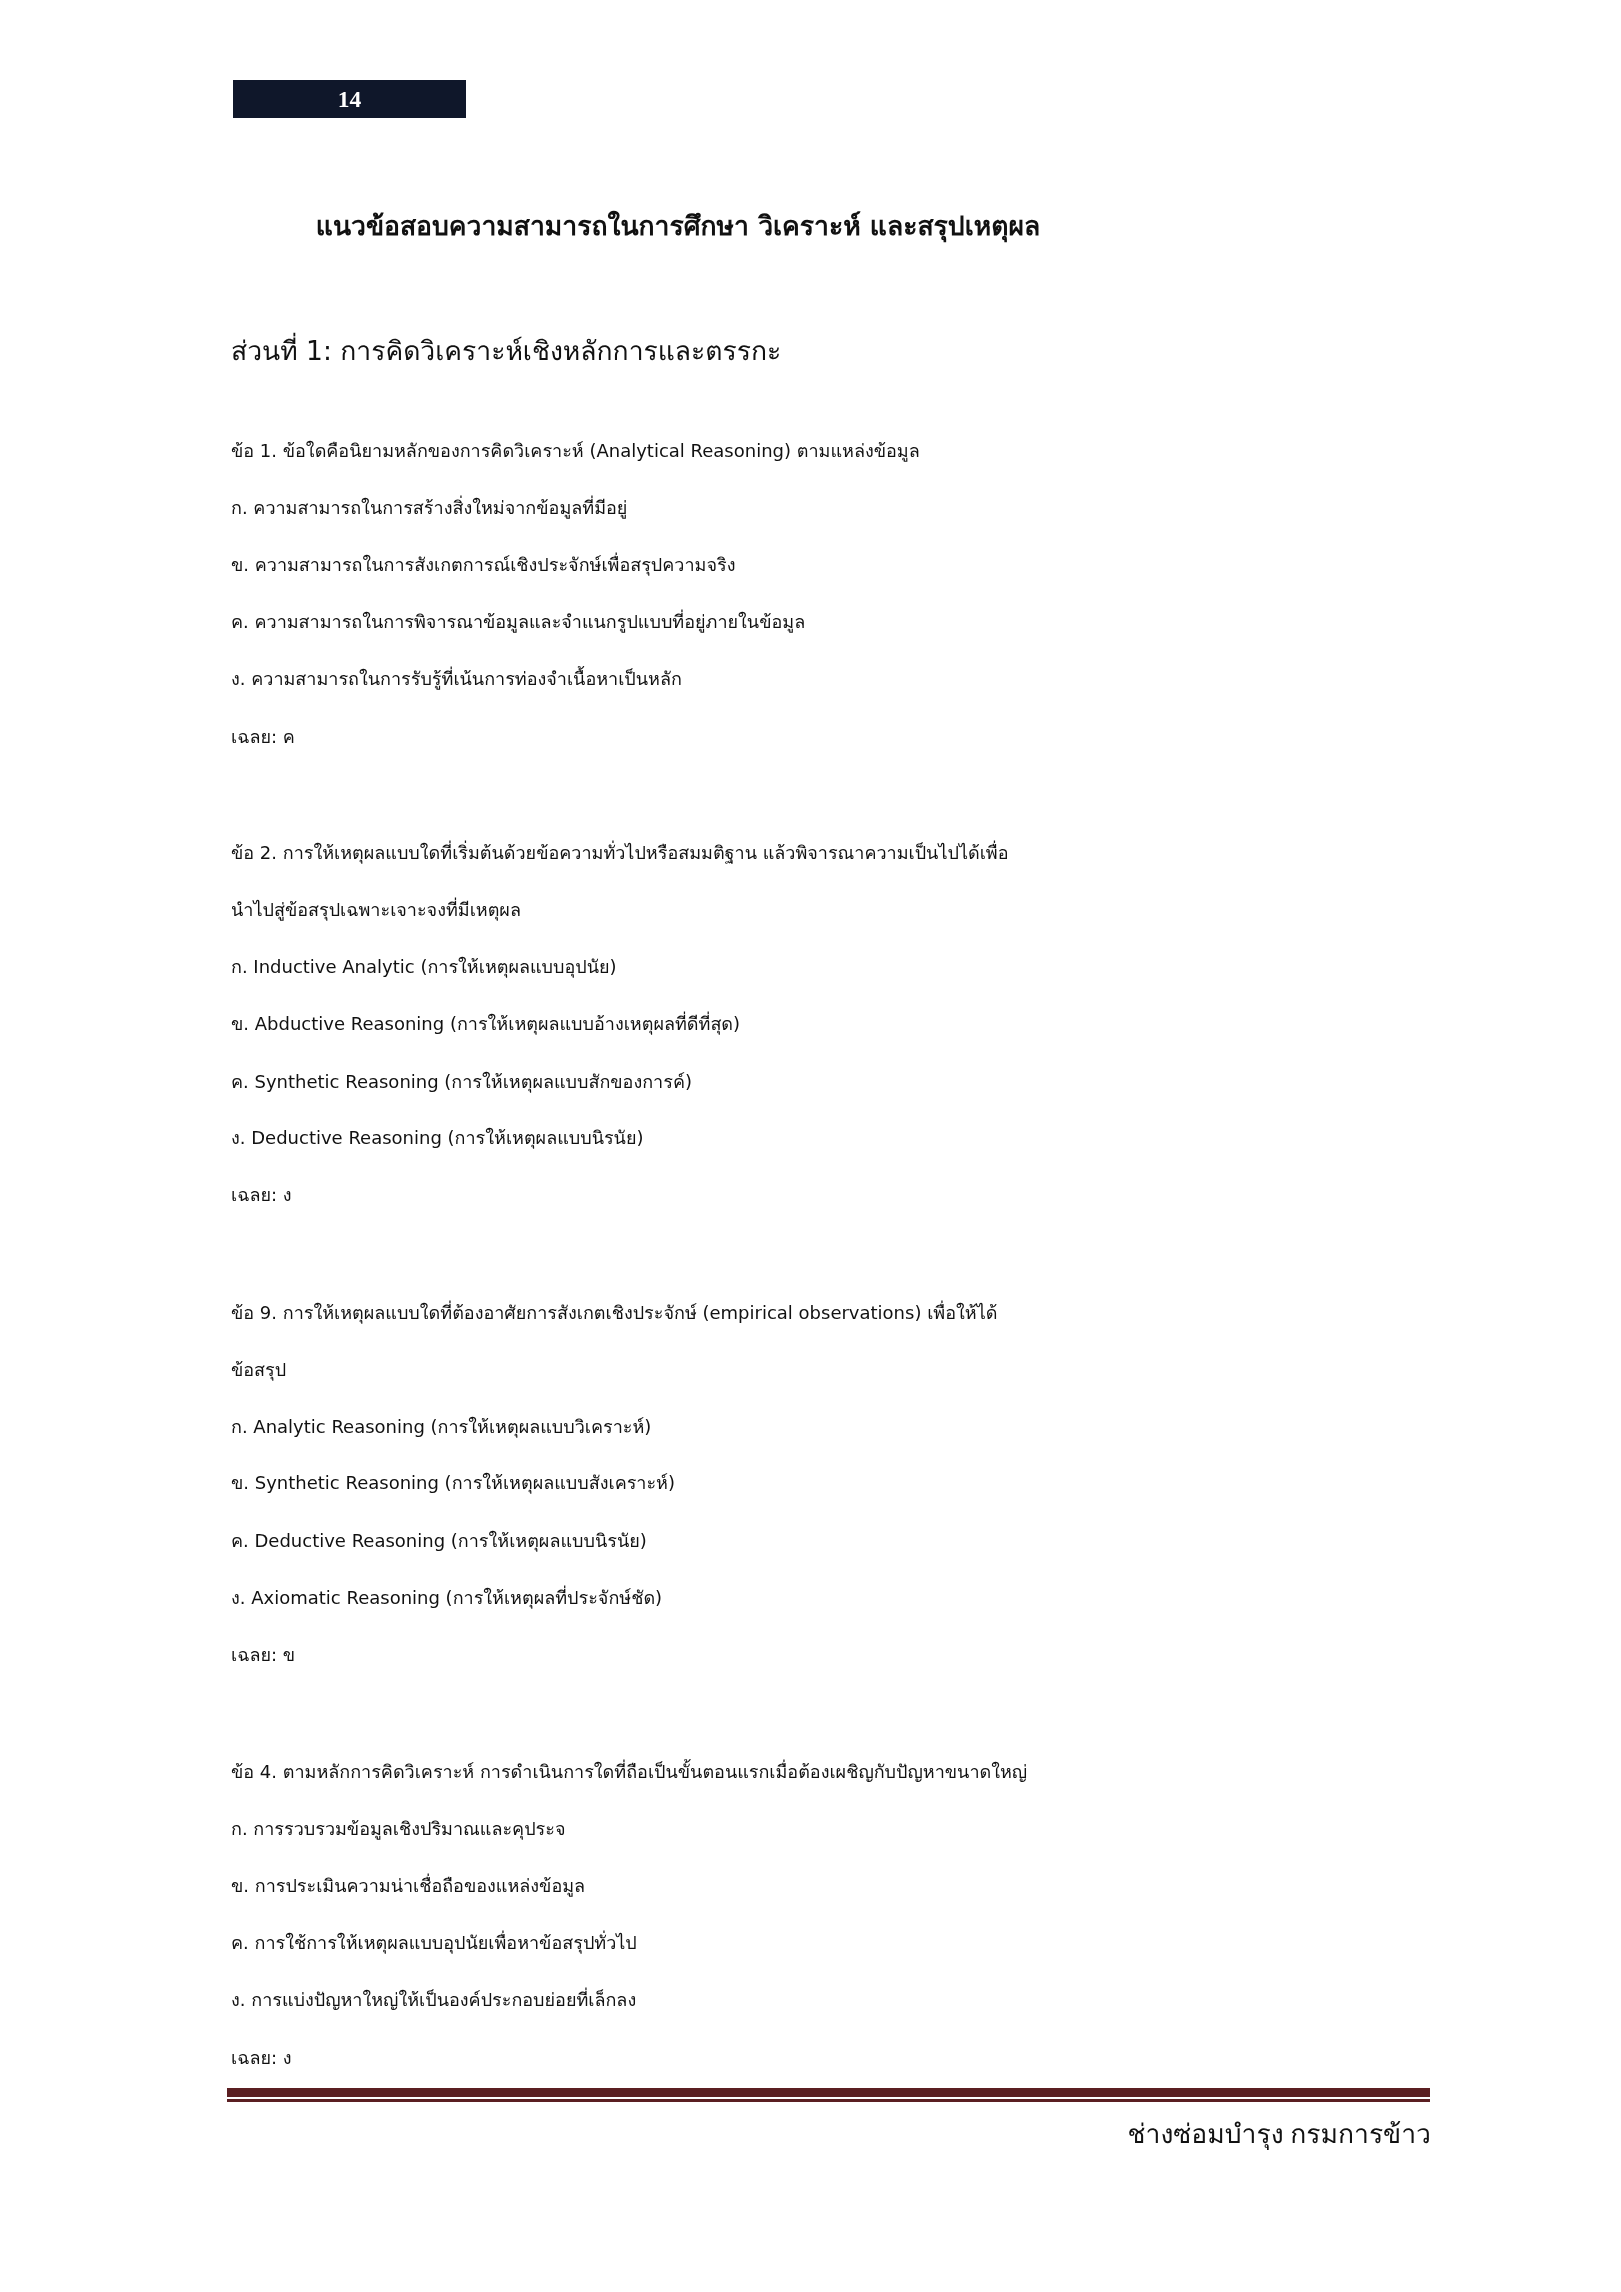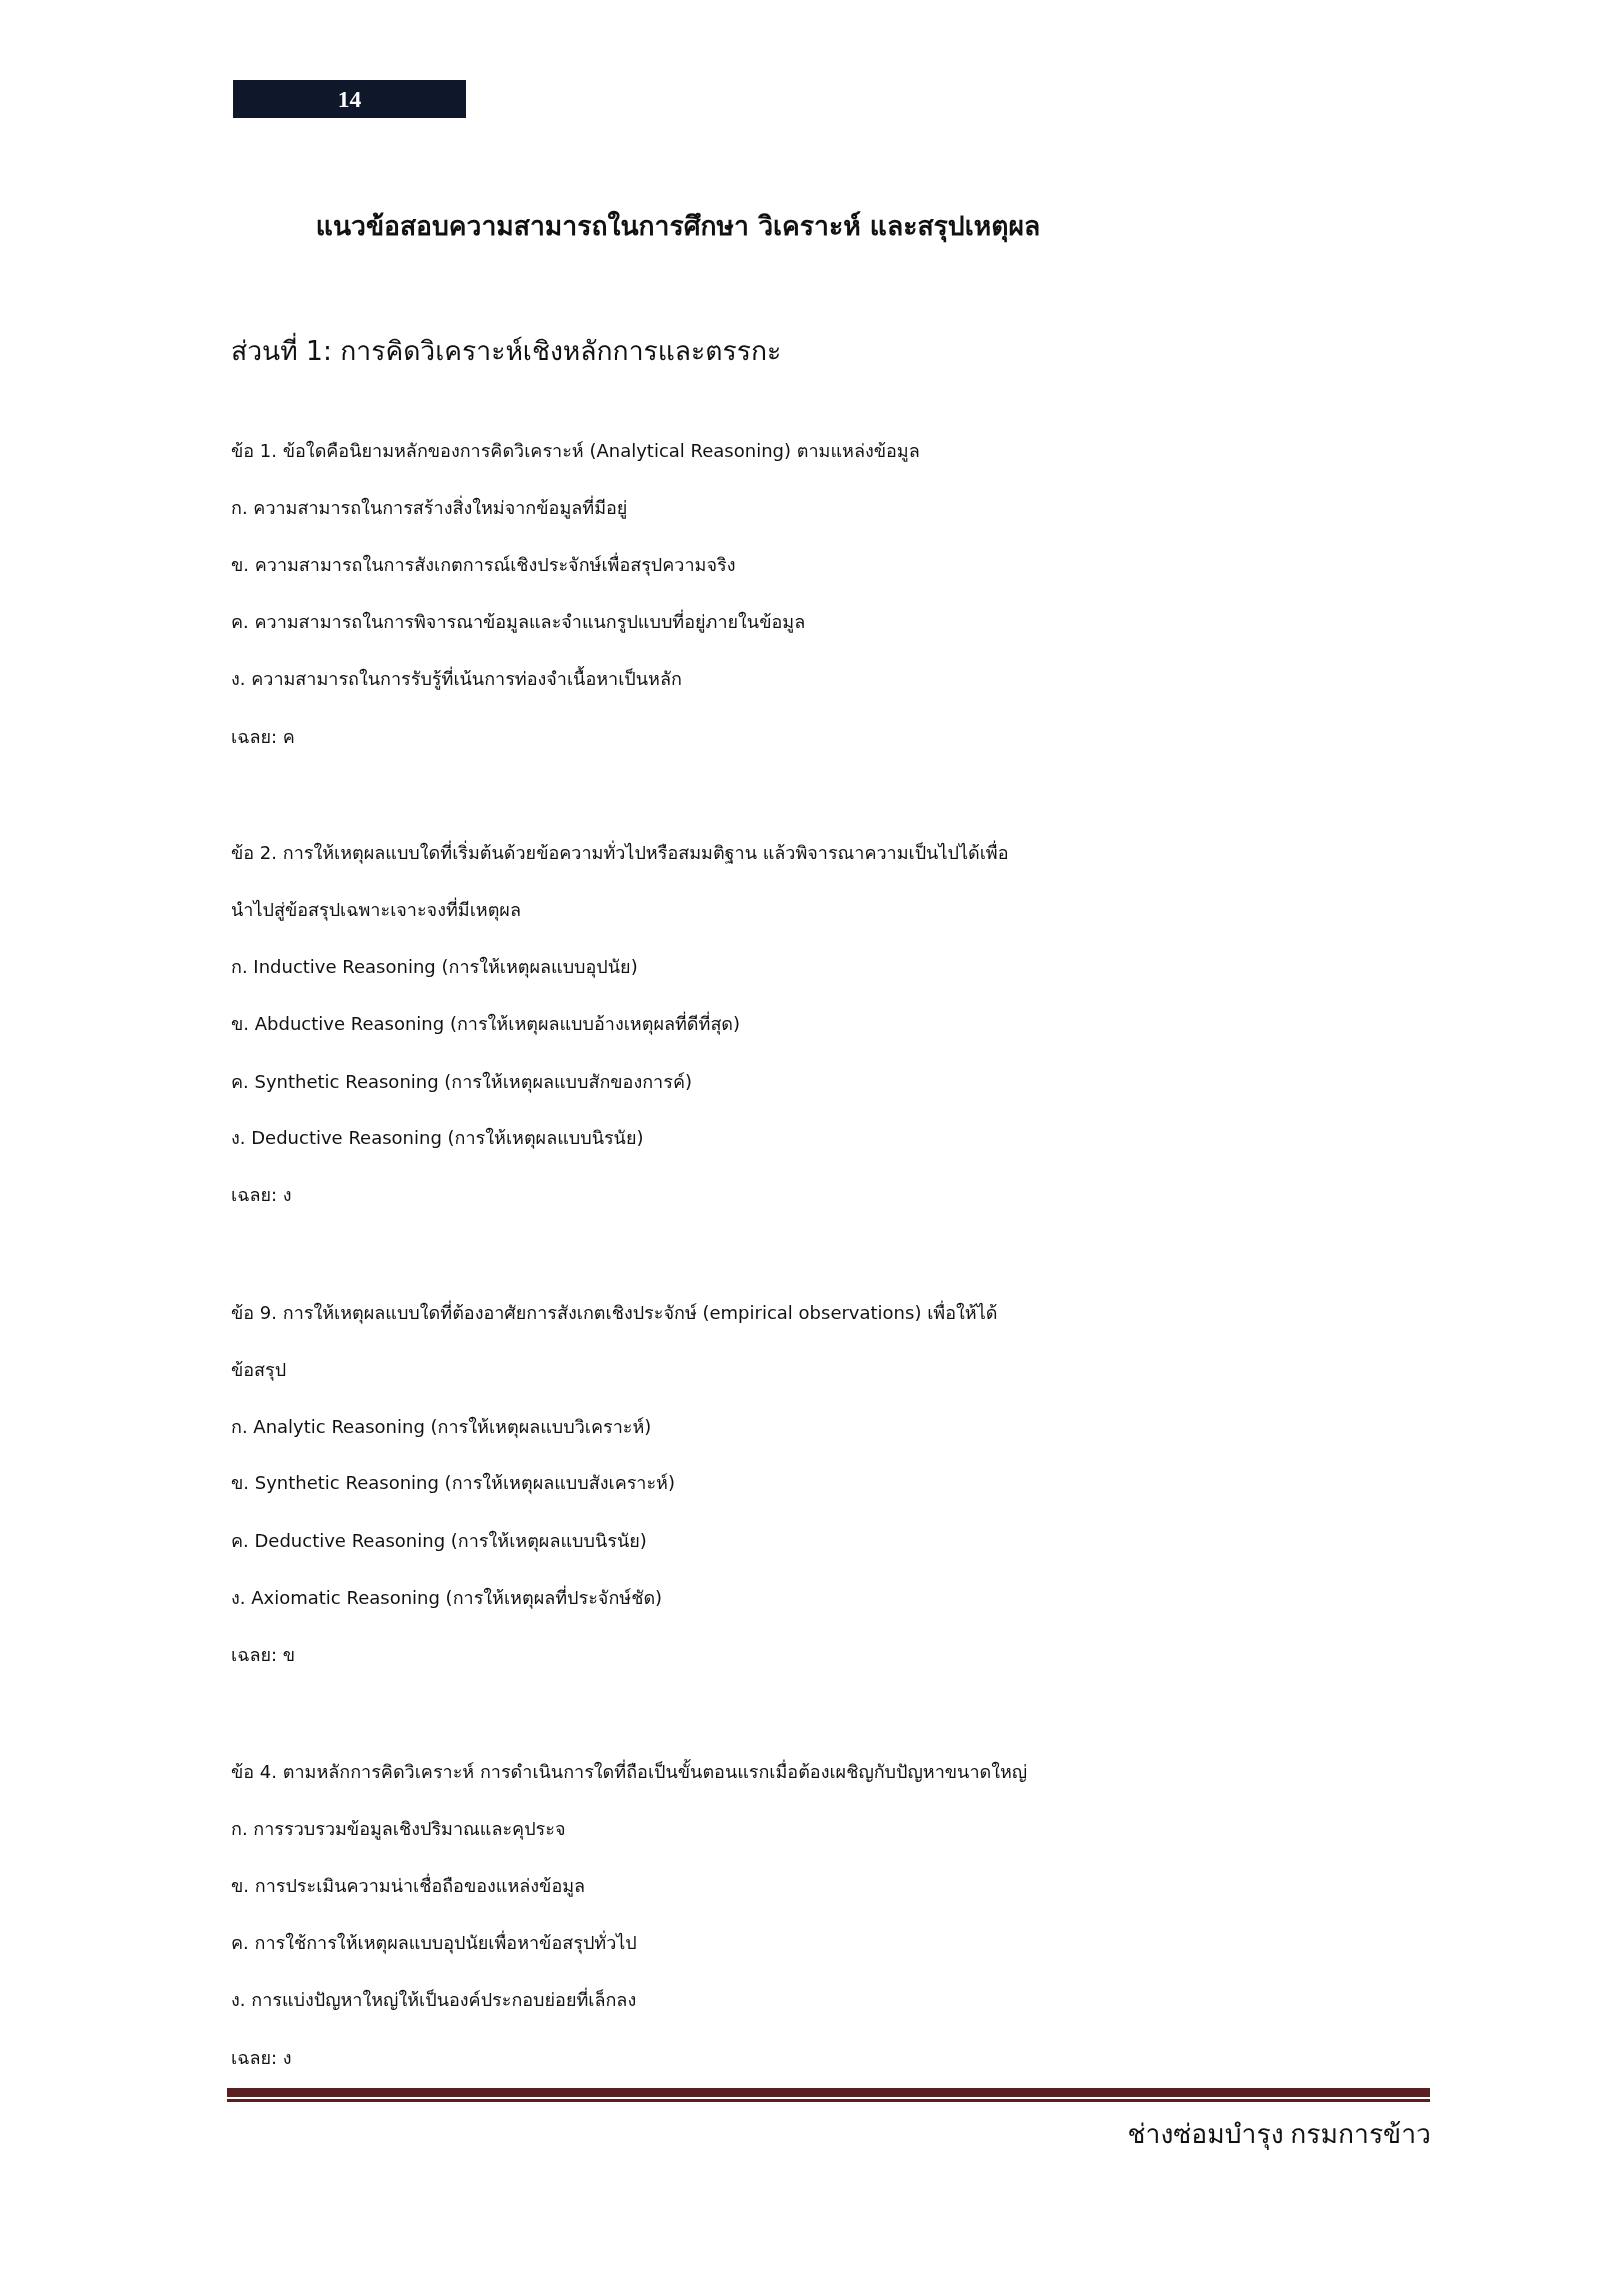--- a/index.html
+++ b/index.html
@@ -97,21 +97,21 @@
   <div class="line" style="top:486px">ก. ความสามารถในการสร้างสิ่งใหม่จากข้อมูลที่มีอยู่</div>
   <div class="line" style="top:543px">ข. ความสามารถในการสังเกตการณ์เชิงประจักษ์เพื่อสรุปความจริง</div>
   <div class="line" style="top:600px">ค. ความสามารถในการพิจารณาข้อมูลและจำแนกรูปแบบที่อยู่ภายในข้อมูล</div>
   <div class="line" style="top:657px">ง. ความสามารถในการรับรู้ที่เน้นการท่องจำเนื้อหาเป็นหลัก</div>
   <div class="line" style="top:715px">เฉลย: ค</div>
 </div>
 
 <div>
   <div class="line" style="top:831px">ข้อ 2. การให้เหตุผลแบบใดที่เริ่มต้นด้วยข้อความทั่วไปหรือสมมติฐาน แล้วพิจารณาความเป็นไปได้เพื่อ</div>
   <div class="line" style="top:888px">นำไปสู่ข้อสรุปเฉพาะเจาะจงที่มีเหตุผล</div>
-  <div class="line" style="top:945px">ก. Inductive Reasoning (การให้เหตุผลแบบอุปนัย)</div>
+  <div class="line" style="top:945px">ก. Inductive Analytic (การให้เหตุผลแบบอุปนัย)</div>
   <div class="line" style="top:1002px">ข. Abductive Reasoning (การให้เหตุผลแบบอ้างเหตุผลที่ดีที่สุด)</div>
   <div class="line" style="top:1060px">ค. Synthetic Reasoning (การให้เหตุผลแบบสักของการค์)</div>
   <div class="line" style="top:1116px">ง. Deductive Reasoning (การให้เหตุผลแบบนิรนัย)</div>
   <div class="line" style="top:1173px">เฉลย: ง</div>
 </div>
 
 <div>
   <div class="line" style="top:1291px">ข้อ 9. การให้เหตุผลแบบใดที่ต้องอาศัยการสังเกตเชิงประจักษ์ (empirical observations) เพื่อให้ได้</div>
   <div class="line" style="top:1348px">ข้อสรุป</div>
   <div class="line" style="top:1405px">ก. Analytic Reasoning (การให้เหตุผลแบบวิเคราะห์)</div>

